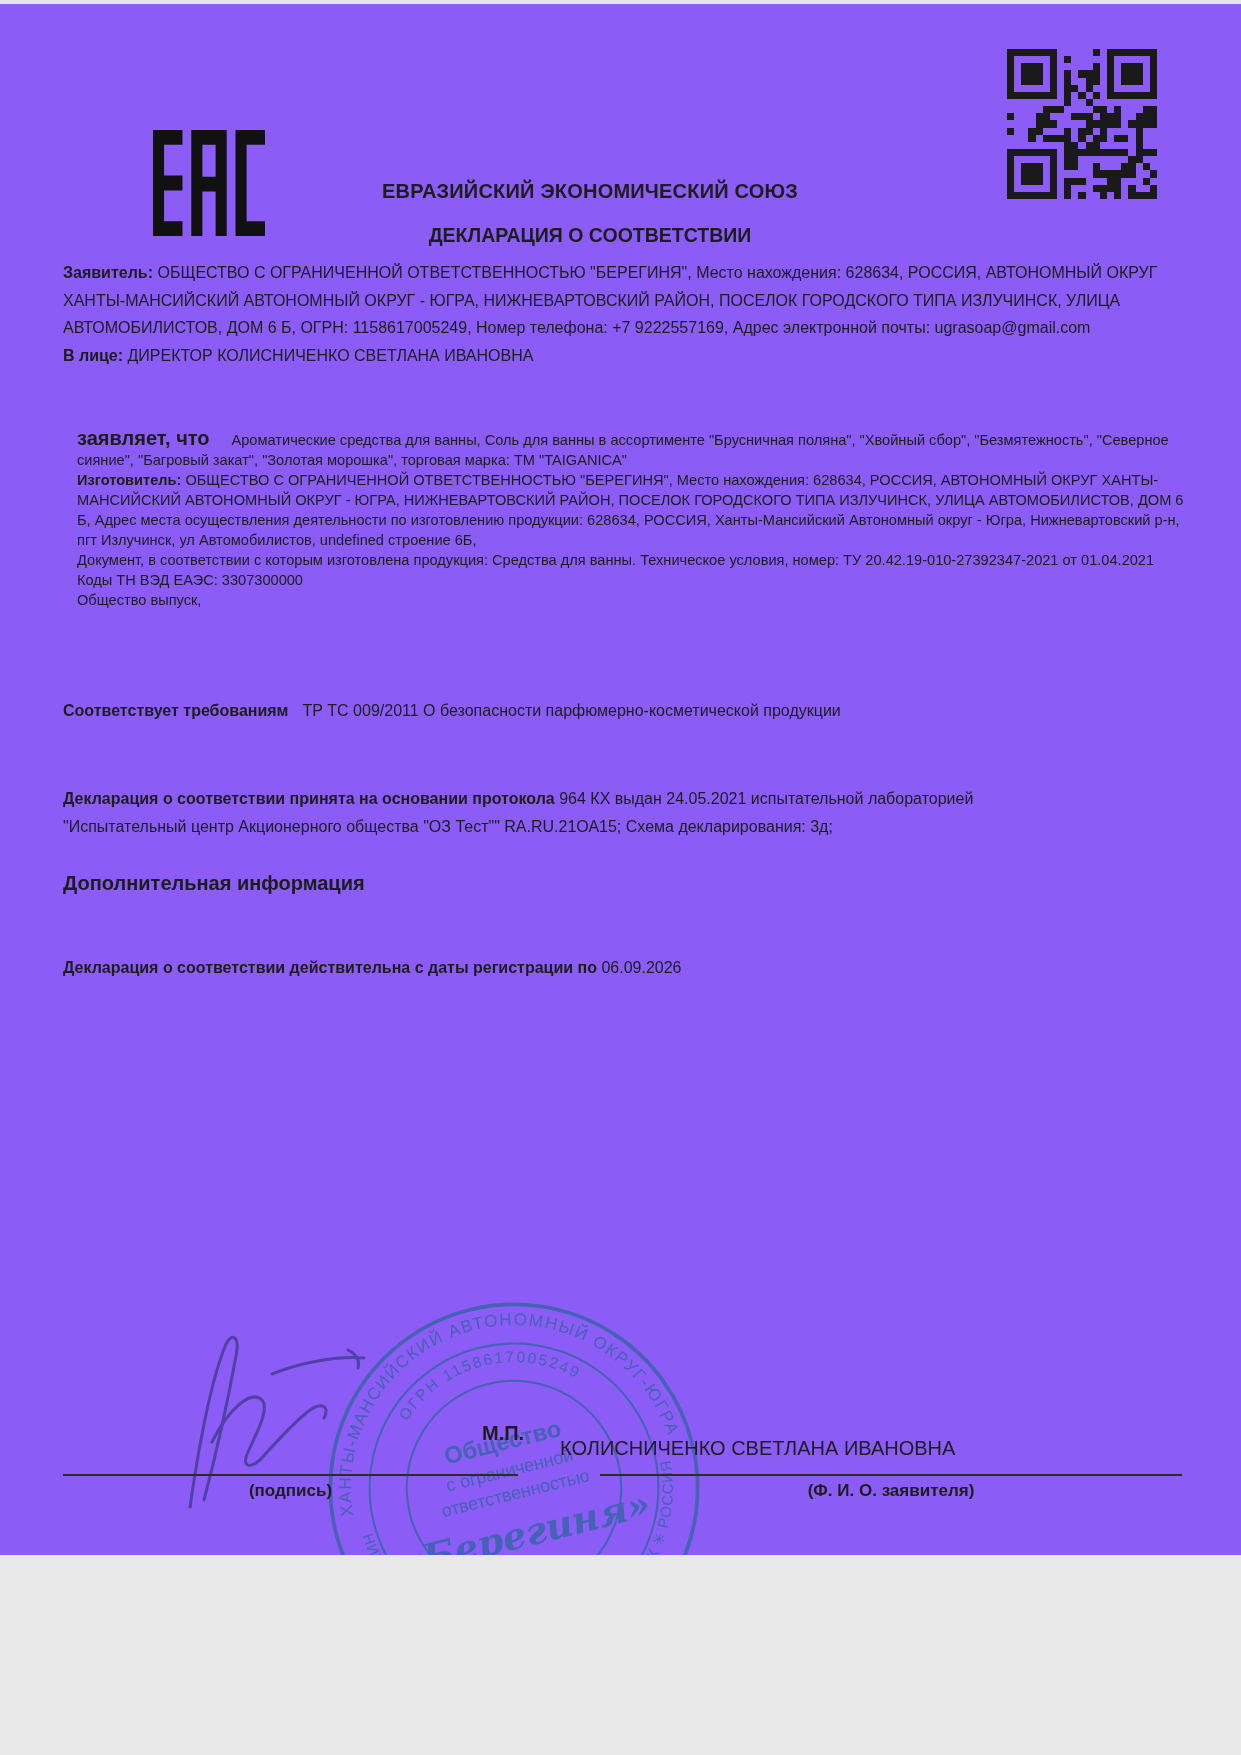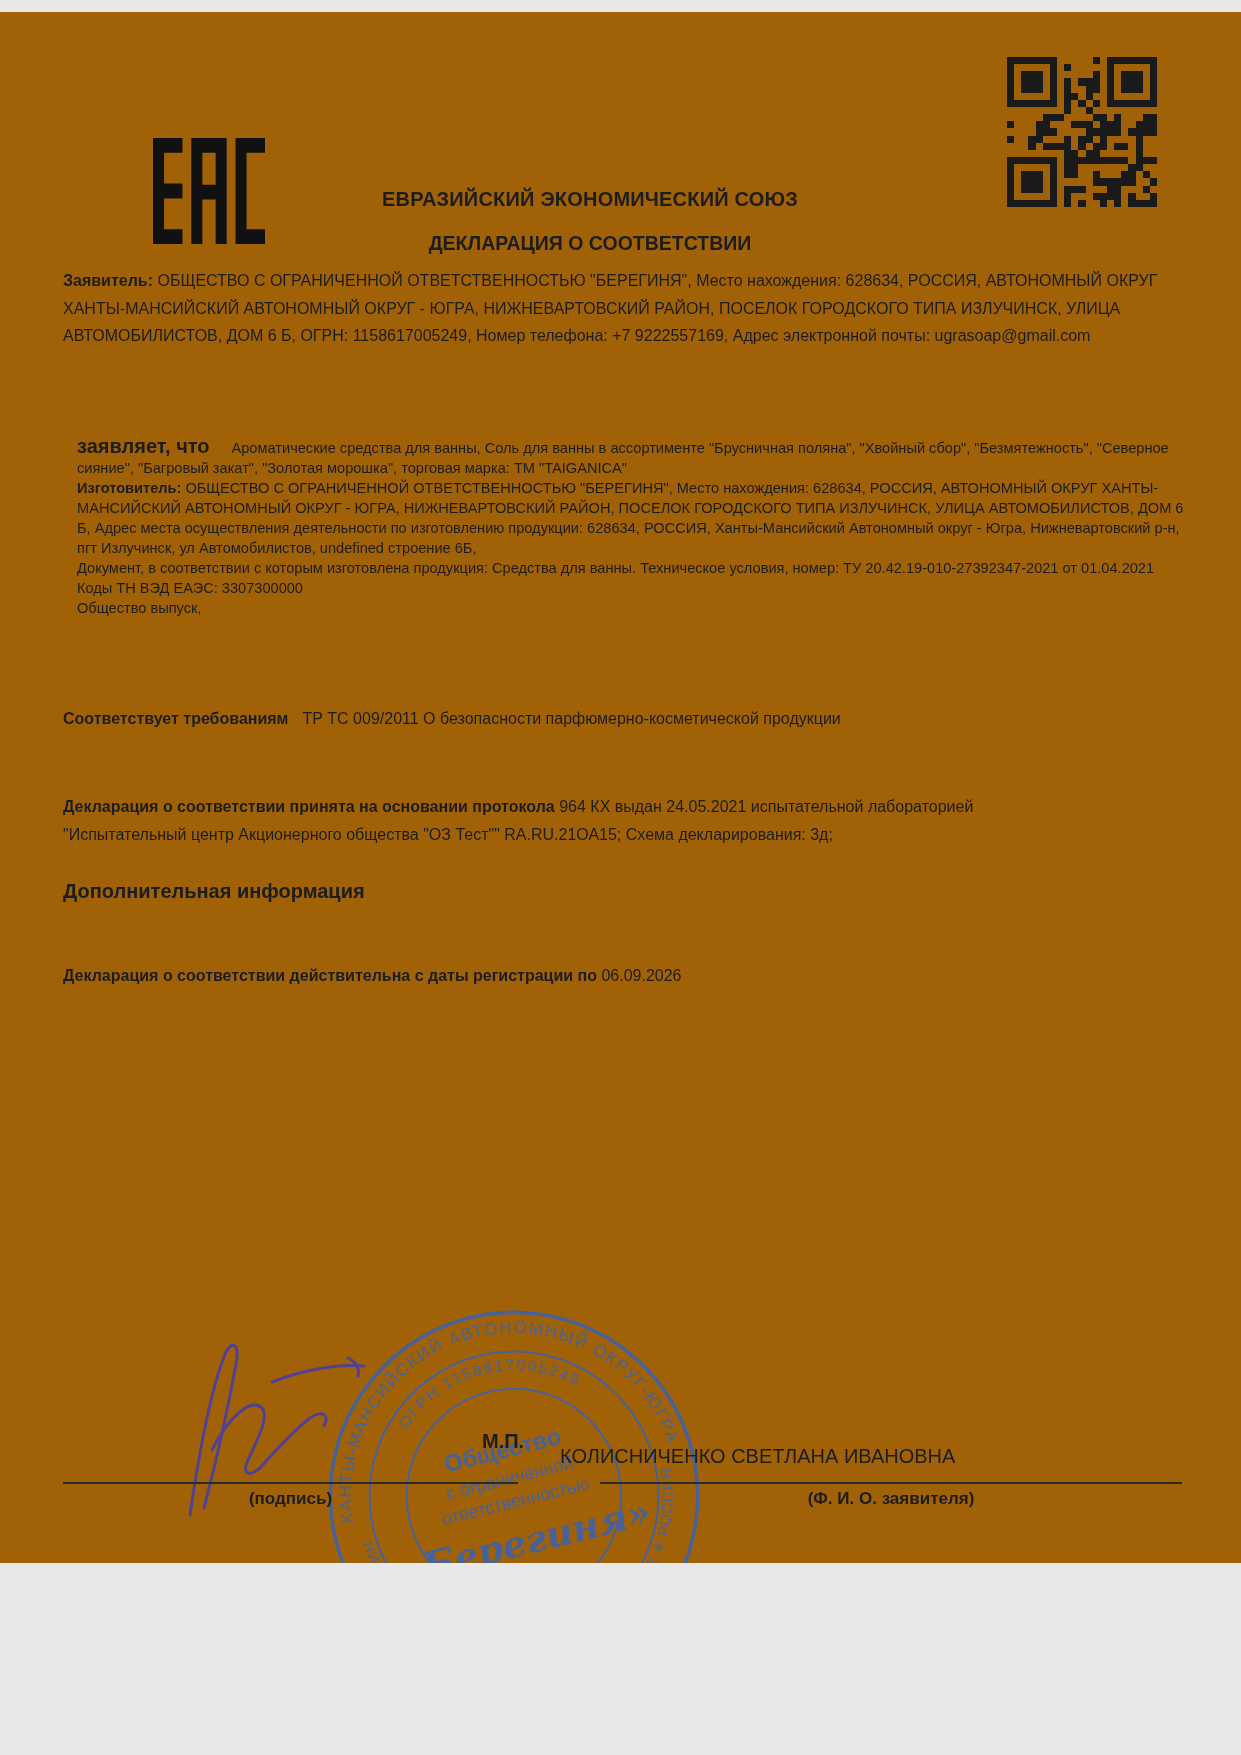--- a/index.html
+++ b/index.html
@@ -1,20 +1,20 @@
 <!DOCTYPE html>
 <html lang="ru"><head>
 <meta charset="utf-8">
 <style>
   html,body{margin:0;padding:0;background:#e8e8e8;}
   .page{
     position:relative;
     width:1241px;height:1551px;
-    margin:12px auto;
-    background:#a16207;
+    margin:4px auto;
+    background:#8b5cf6;
     font-family:"Liberation Sans", sans-serif;
     color:#1d1d1d;
     overflow:hidden;
   }
   .abs{position:absolute;}
   b,.b{font-weight:bold;}
 
   
   .eac-logo{left:153px;top:126px;width:112px;height:106px;}
   .qr{left:1007px;top:45px;width:150px;height:150px;}
@@ -72,20 +72,21 @@
       </svg>
   </div>
 
   <div class="abs titles">
     <div class="t1">ЕВРАЗИЙСКИЙ ЭКОНОМИЧЕСКИЙ СОЮЗ</div>
     <div class="t2">ДЕКЛАРАЦИЯ О СООТВЕТСТВИИ</div>
   </div>
 
   <div class="abs par applicant">
     <div><b>Заявитель:</b><span> ОБЩЕСТВО С ОГРАНИЧЕННОЙ ОТВЕТСТВЕННОСТЬЮ "БЕРЕГИНЯ", Место нахождения: 628634, РОССИЯ, АВТОНОМНЫЙ ОКРУГ ХАНТЫ-МАНСИЙСКИЙ АВТОНОМНЫЙ ОКРУГ - ЮГРА, НИЖНЕВАРТОВСКИЙ РАЙОН, ПОСЕЛОК ГОРОДСКОГО ТИПА ИЗЛУЧИНСК, УЛИЦА АВТОМОБИЛИСТОВ, ДОМ 6 Б, ОГРН: 1158617005249, Номер телефона: +7 9222557169, Адрес электронной почты: ugrasoap@gmail.com</span></div>
+    <div><b>В лице:</b><span> ДИРЕКТОР КОЛИСНИЧЕНКО СВЕТЛАНА ИВАНОВНА</span></div>
   </div>
 
   <div class="abs declares">
     <div><span class="lead-label">заявляет, что</span><span>Ароматические средства для ванны, Соль для ванны в ассортименте "Брусничная поляна", "Хвойный сбор", "Безмятежность", "Северное сияние", "Багровый закат", "Золотая морошка", торговая марка: ТМ "TAIGANICA"</span></div>
     <div><b>Изготовитель:</b><span> ОБЩЕСТВО С ОГРАНИЧЕННОЙ ОТВЕТСТВЕННОСТЬЮ "БЕРЕГИНЯ", Место нахождения: 628634, РОССИЯ, АВТОНОМНЫЙ ОКРУГ ХАНТЫ-МАНСИЙСКИЙ АВТОНОМНЫЙ ОКРУГ - ЮГРА, НИЖНЕВАРТОВСКИЙ РАЙОН, ПОСЕЛОК ГОРОДСКОГО ТИПА ИЗЛУЧИНСК, УЛИЦА АВТОМОБИЛИСТОВ, ДОМ 6 Б, Адрес места осуществления деятельности по изготовлению продукции: 628634, РОССИЯ, Ханты-Мансийский Автономный округ - Югра, Нижневартовский р-н, пгт Излучинск, ул Автомобилистов, undefined строение 6Б,</span></div>
     <div>Документ, в соответствии с которым изготовлена продукция: Средства для ванны. Техническое условия, номер: ТУ 20.42.19-010-27392347-2021 от 01.04.2021</div>
     <div>Коды ТН ВЭД ЕАЭС: 3307300000</div>
     <div>Общество выпуск,</div>
   </div>
 

